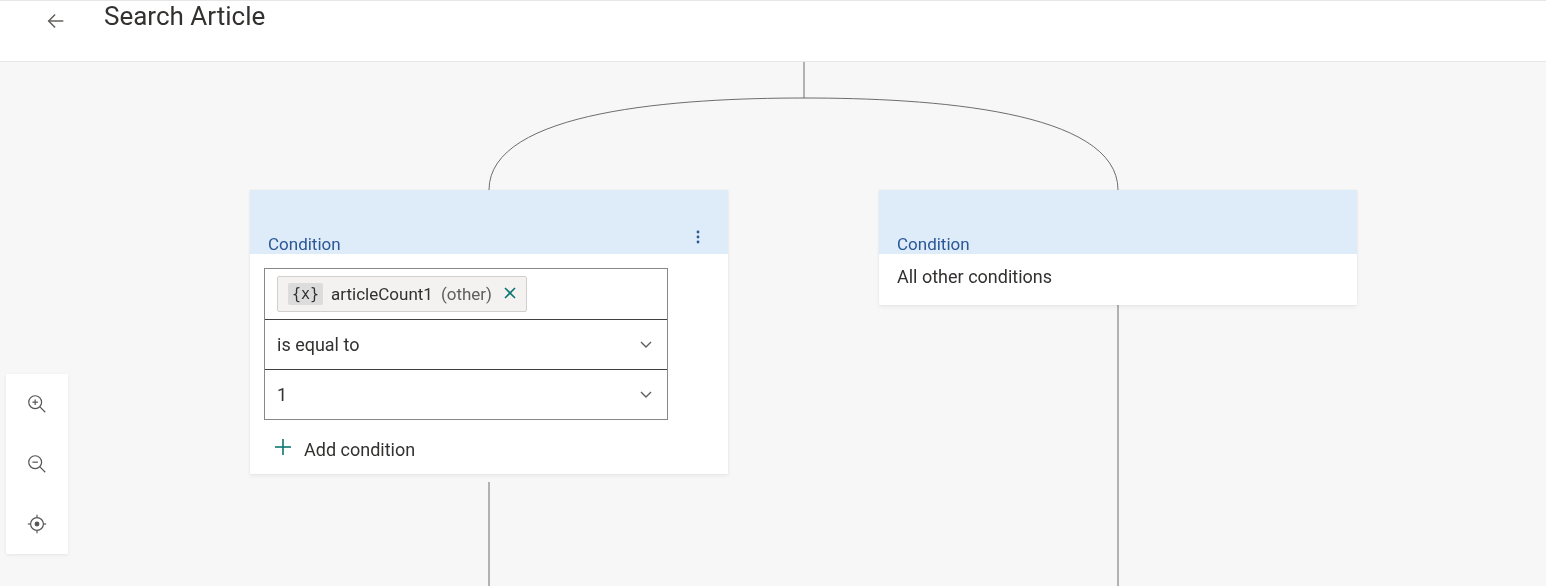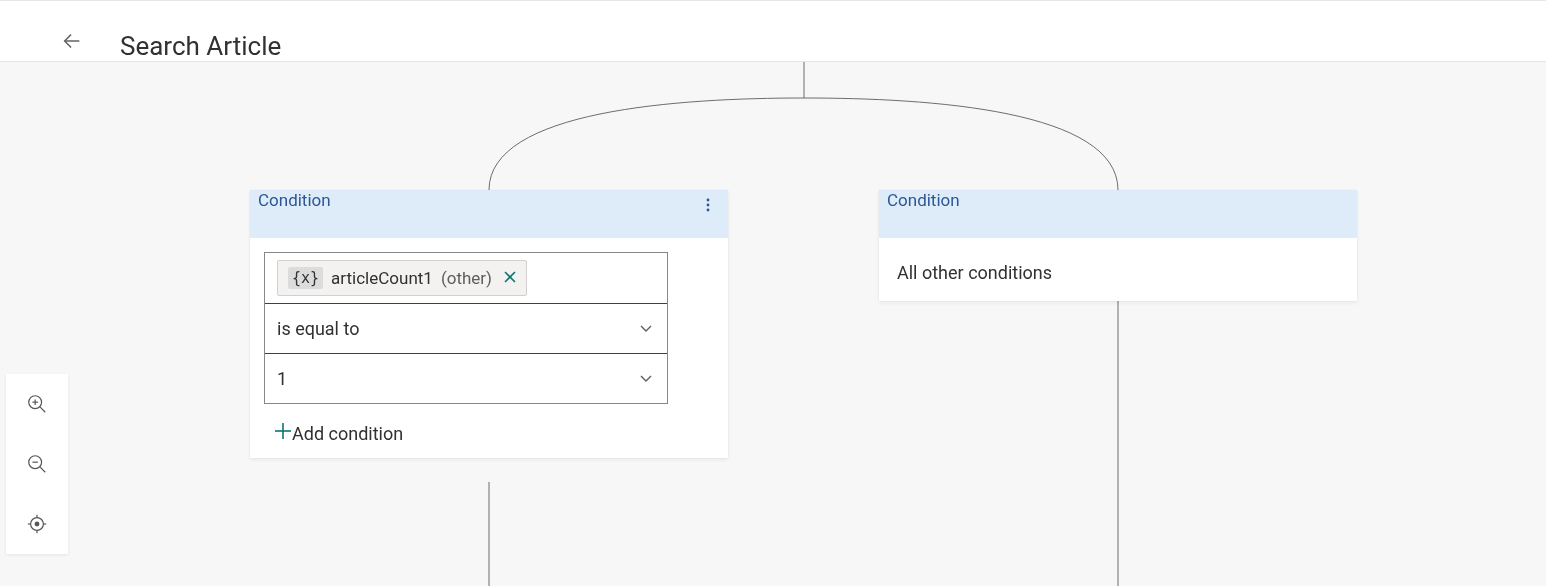--- a/index.html
+++ b/index.html
@@ -14,22 +14,22 @@
 
   
   .topbar {
     position: absolute;
     left: 0; top: 0; right: 0;
     height: 62px;
     background: #ffffff;
     border-top: 1px solid #e6e6e6;
     border-bottom: 1px solid #e6e6e6;
     display: flex;
-    align-items: flex-end;
-    padding-left: 52px;
+    align-items: flex-start;
+    padding-left: 36px;
     z-index: 10;
   }
   .back-btn {
     width: 40px; height: 40px;
     display: flex; align-items: center; justify-content: center;
     cursor: pointer;
     color: #605e5c;
   }
   .page-title {
     margin-left: 28px;
@@ -78,25 +78,25 @@
 
   
   .card {
     position: absolute;
     width: 478px;
     background: #ffffff;
     box-shadow: 0 2px 4px rgba(0,0,0,.06), 0 0 1px rgba(0,0,0,.1);
   }
   .card-header {
     background: #deecf9;
-    height: 48px;
-    display: flex;
-    align-items: flex-start;
+    height: 64px;
+    display: flex;
+    align-items: flex-end;
     justify-content: space-between;
-    padding: 0 8px;
+    padding: 0 18px;
     color: #2b5797;
     font-size: 17px;
   }
   .card-header .menu-dots {
     cursor: pointer;
     color: #2b5797;
     padding: 4px;
     font-size: 20px;
     letter-spacing: 0;
   }
@@ -147,32 +147,32 @@
   .chev {
     position: absolute;
     right: 14px;
     color: #605e5c;
     pointer-events: none;
   }
   .add-cond {
     margin-top: 18px;
     display: flex;
     align-items: center;
-    gap: 0;
+    gap: 12px;
     font-size: 18px;
     color: #0c7671;
     cursor: pointer;
     padding-left: 10px;
   }
   .add-cond .plus { font-size: 22px; line-height: 1; }
   .add-cond .label { color: #323130; }
 
   
   .else-body {
-    padding: 24px 18px 18px 18px;
+    padding: 12px 18px 18px 18px;
     font-size: 18px;
     color: #323130;
   }
 
   
   #card-left  { left: 250px;  top: 128px; }
   #card-right { left: 879px;  top: 128px; }
 
 </style>
 </head>

